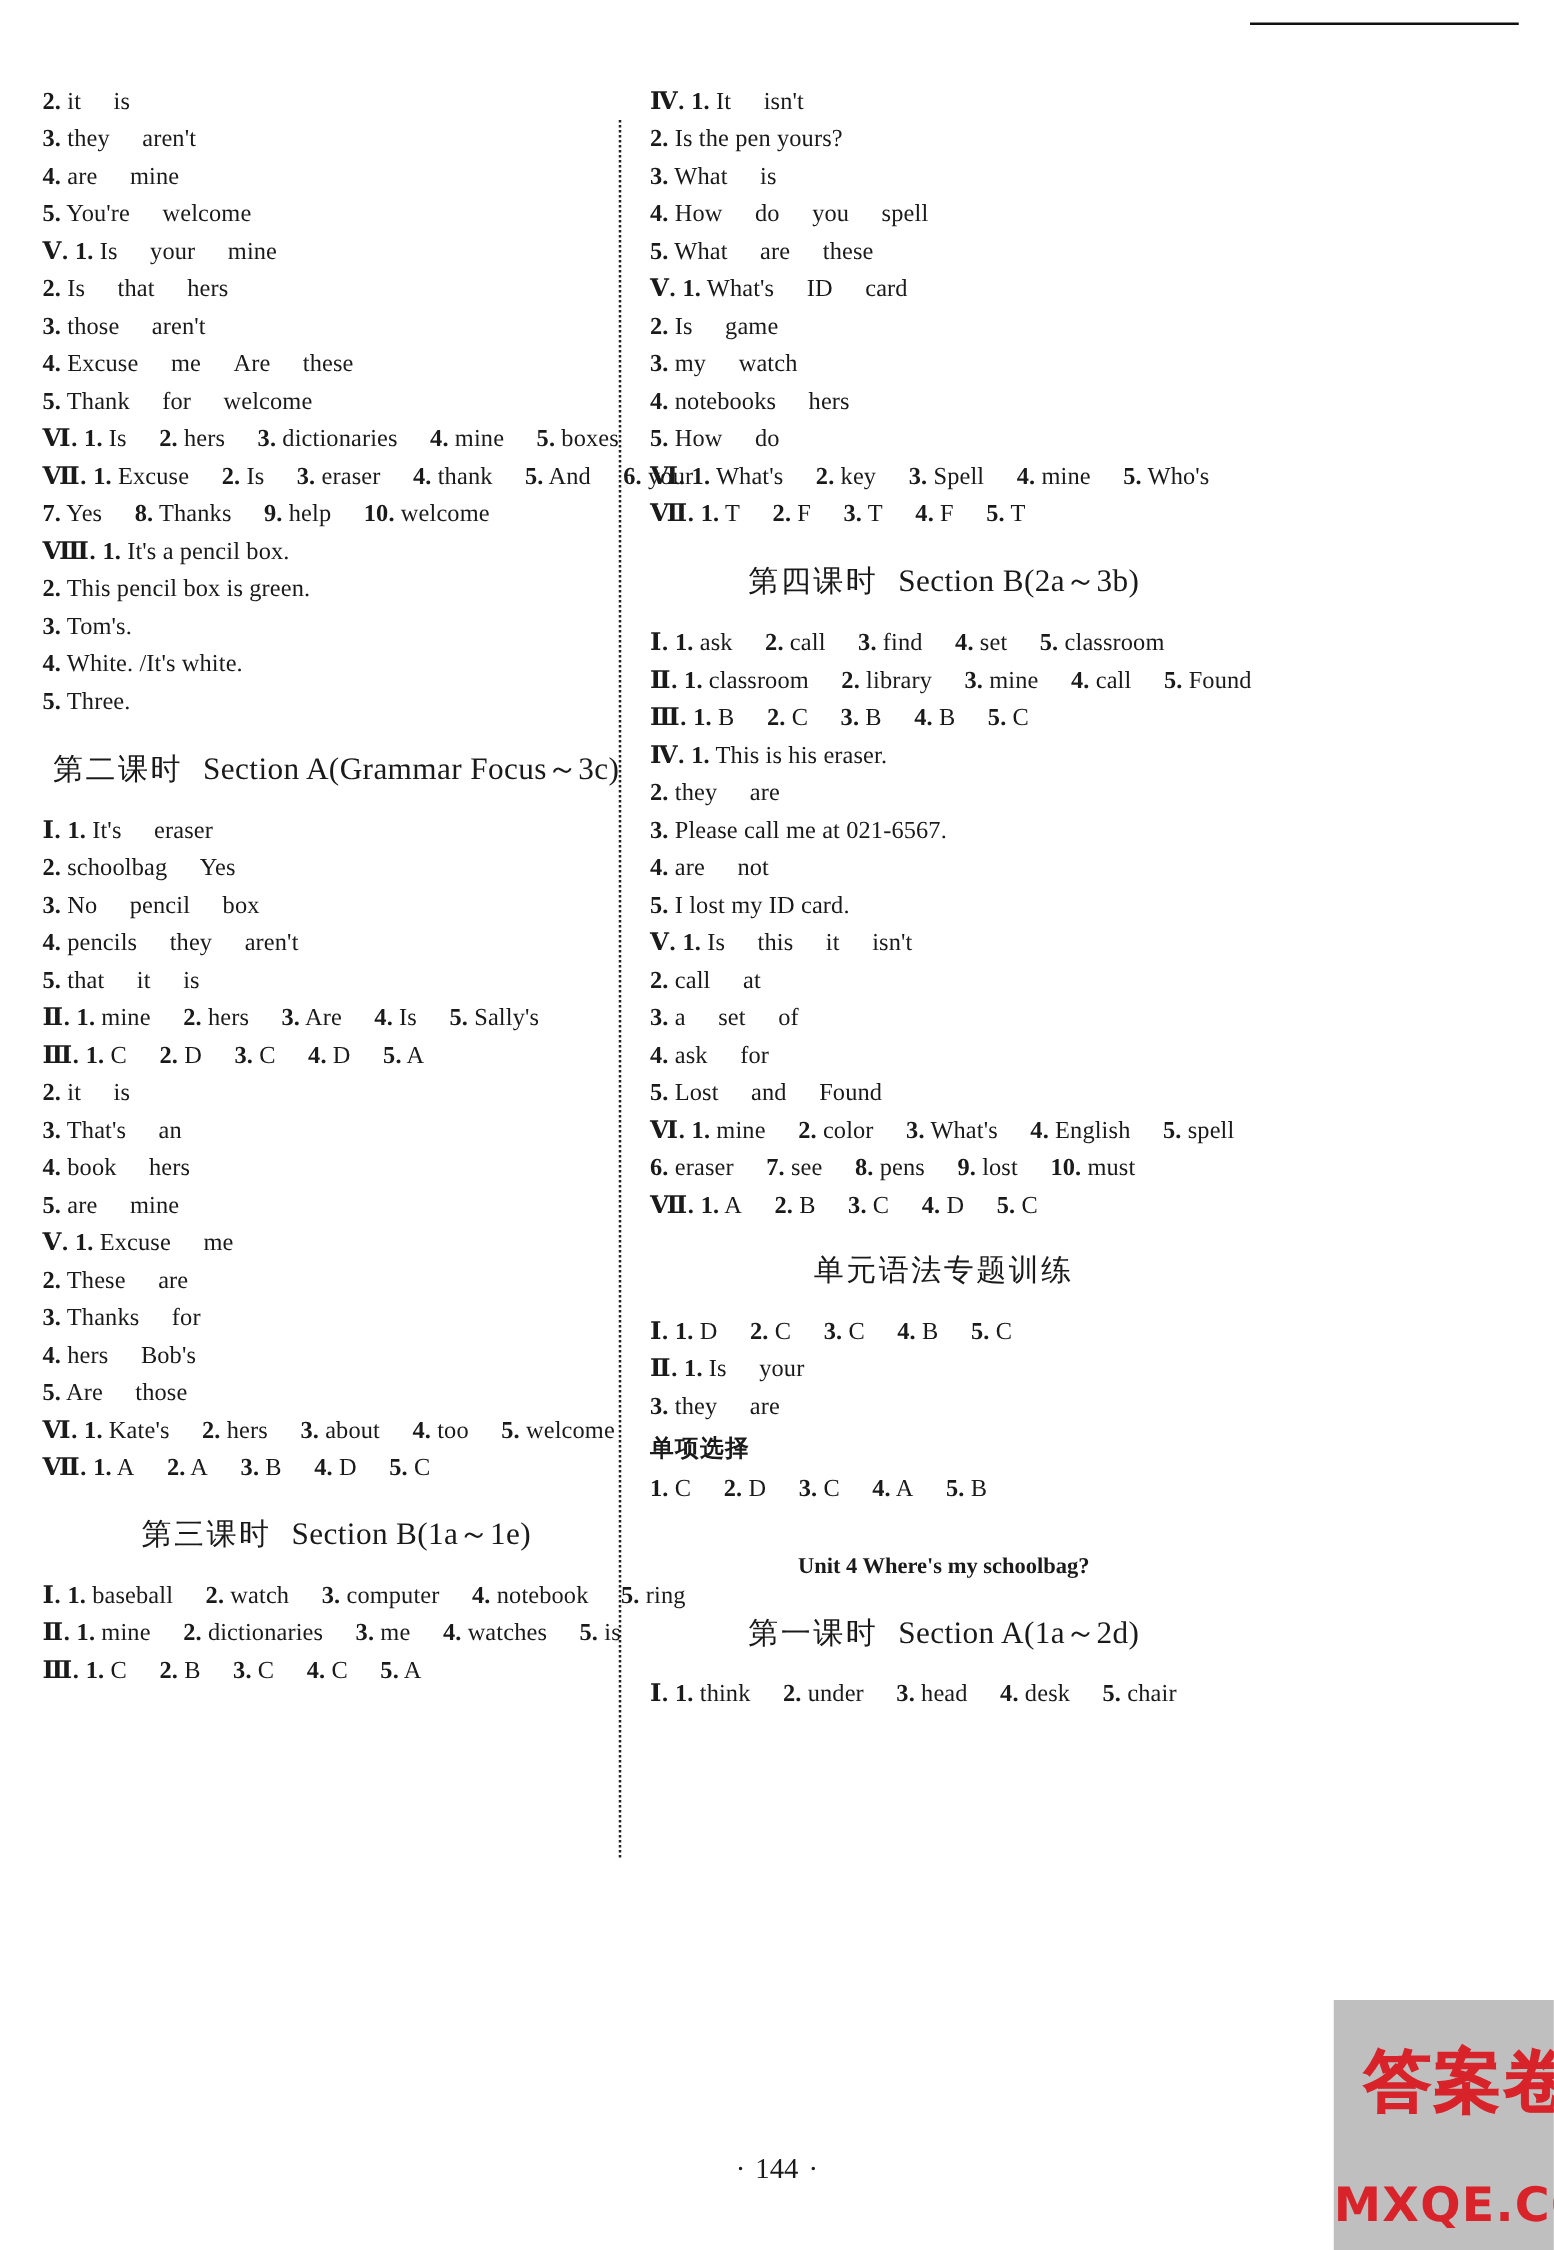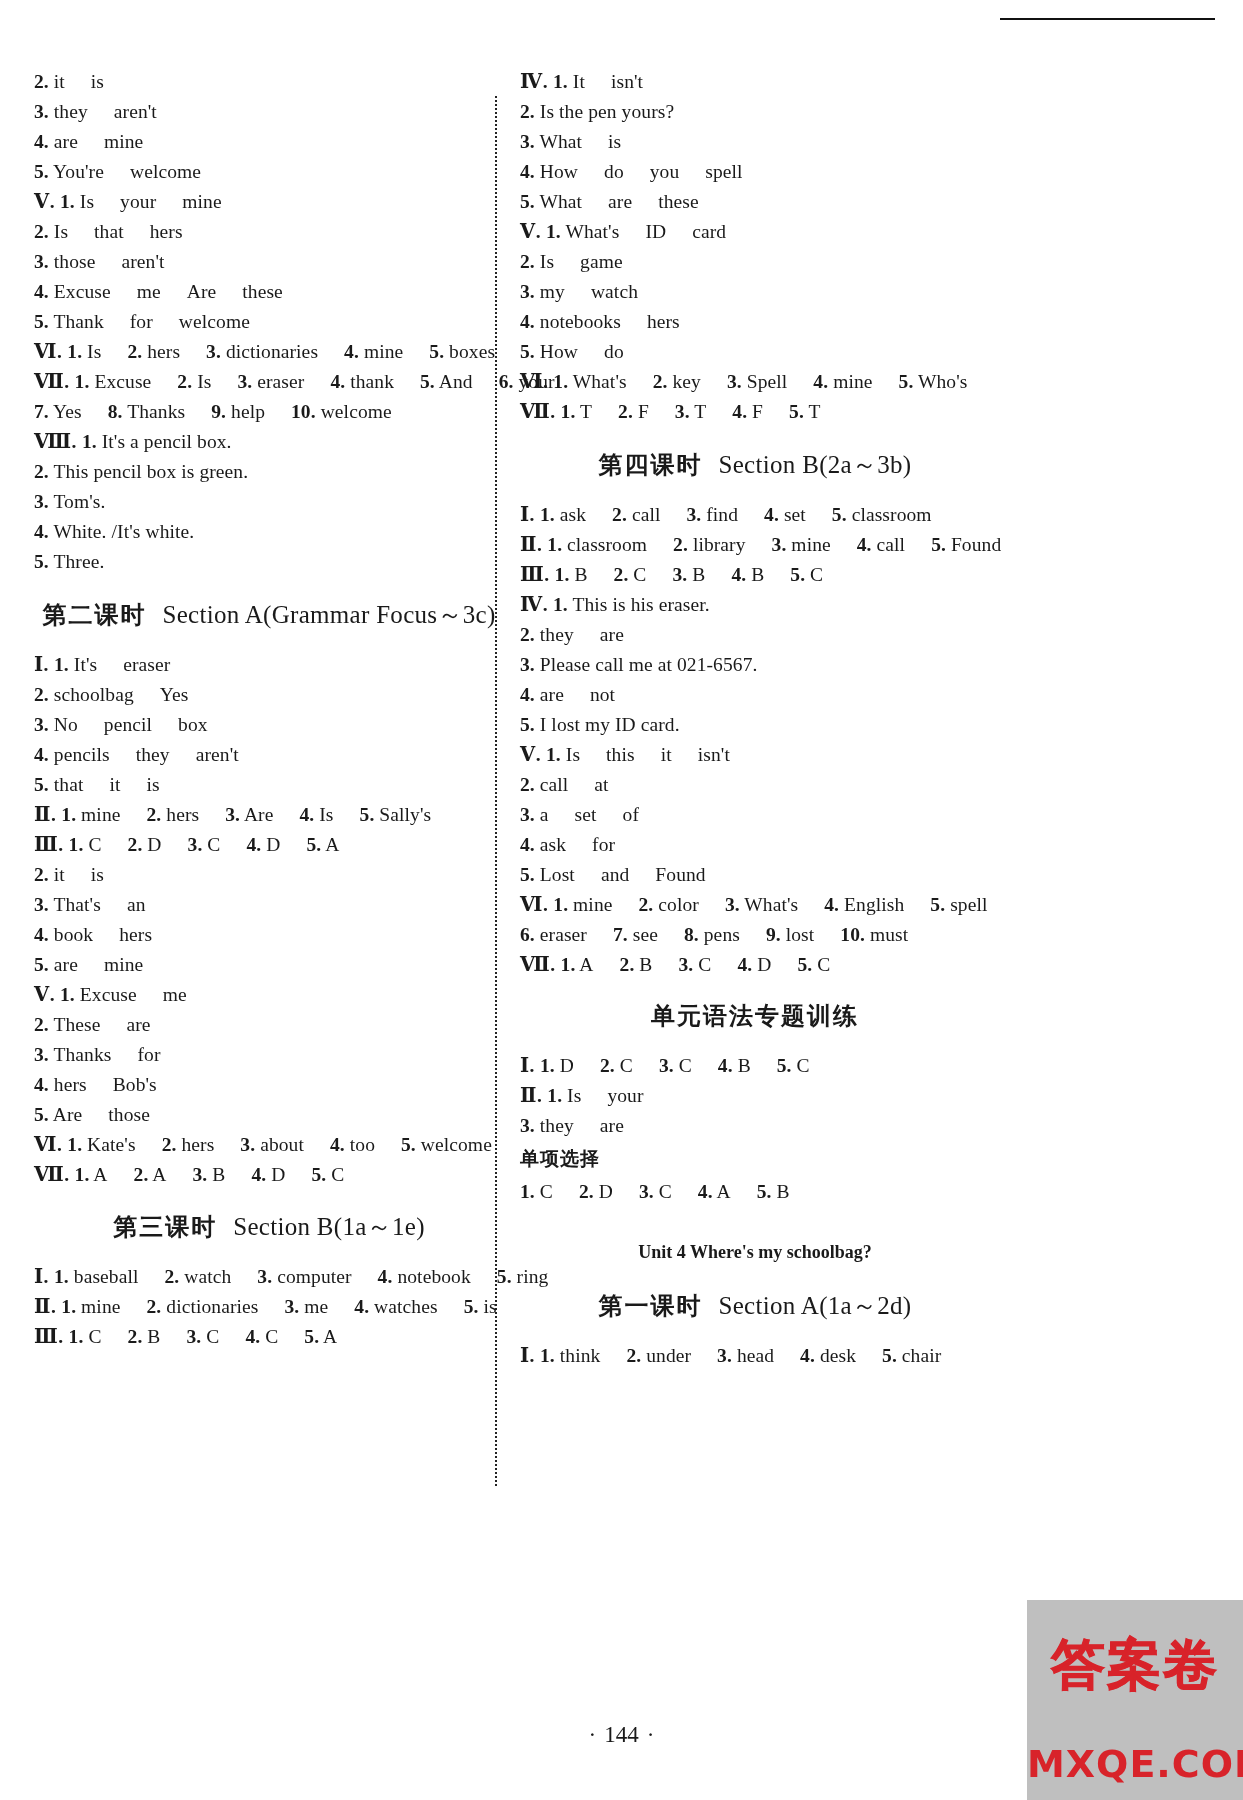--- a/index.html
+++ b/index.html
@@ -71,21 +71,21 @@
 
   
   .heading {
     text-align: center;
     font-size: 25px;
     margin: 26px 0 24px 0;
     white-space: nowrap;
   }
   .heading .cn {
     font-family: "DejaVu Sans", "Liberation Sans", sans-serif;
-    font-weight: 700;
+    font-weight: 400;
     font-size: 24px;
     letter-spacing: 2px;
   }
   .heading .en {
     font-family: "Liberation Serif", "DejaVu Serif", serif;
     font-size: 25px;
     letter-spacing: 0.3px;
     margin-left: 16px;
   }
   .heading.unit {
@@ -112,21 +112,21 @@
     font-size: 23px;
     font-family: "Liberation Serif", "DejaVu Serif", serif;
   }
   .folio .dot { margin: 0 8px; }
 
   
   .watermark {
     position: absolute;
     right: 0px;
     bottom: 0px;
-    width: 216px;
+    width: 176px;
     height: 200px;
     background: #bfbfbf;
     overflow: hidden;
   }
   .wm-seal {
     position: absolute;
     top: 6px;
     left: 8px;
     width: 200px;
     height: 118px;

